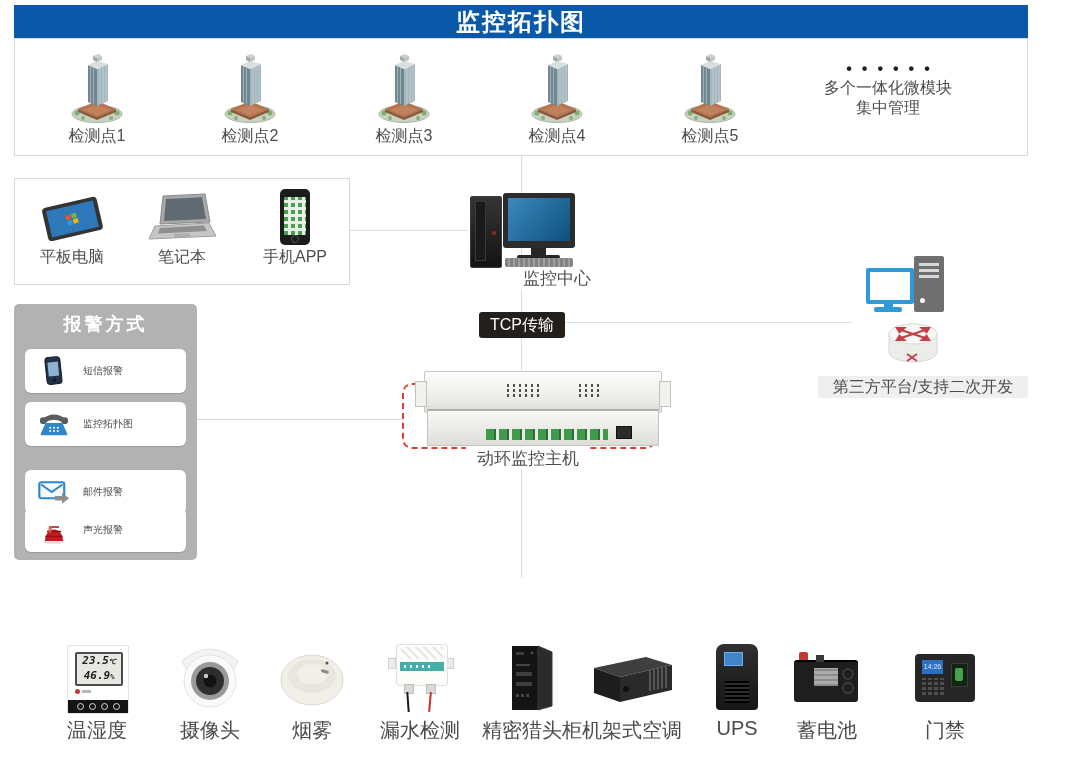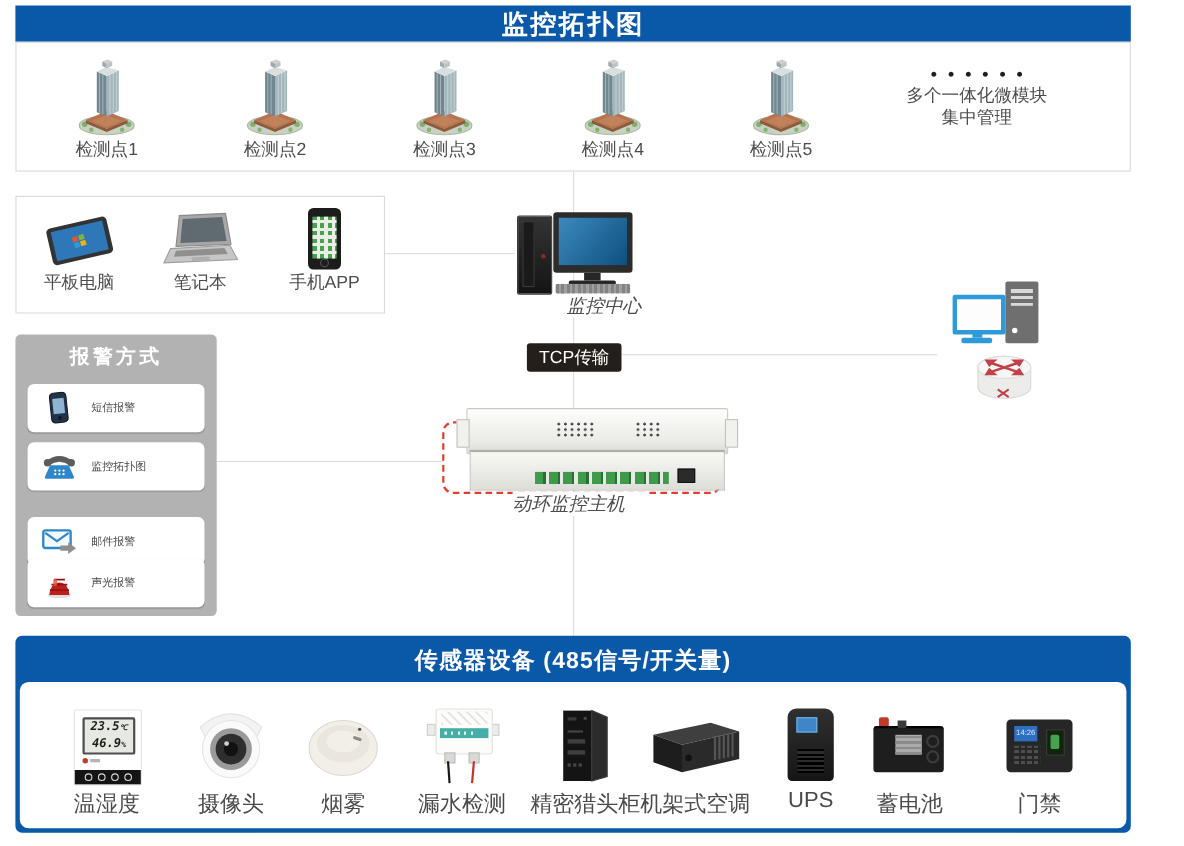--- a/index.html
+++ b/index.html
@@ -34,21 +34,21 @@
   .pc-tower{position:absolute;left:470px;top:196px;width:30px;height:70px;border-radius:2px;
     background:linear-gradient(#343434,#141414);border:1px solid #3c3c3c;}
   .pc-tower .panel{position:absolute;left:4px;top:4px;width:9px;height:58px;background:#1a1a1a;border:1px solid #3a3a3a;}
   .pc-tower .dot{position:absolute;right:5px;top:34px;width:4px;height:4px;background:#8c2b2b;border-radius:50%;}
   .pc-monitor{position:absolute;left:503px;top:193px;width:72px;height:55px;background:#2c2c2c;border-radius:3px;}
   .pc-screen{position:absolute;left:5px;top:5px;right:5px;bottom:7px;background:linear-gradient(130deg,#3c89bd,#0d507f);}
   .pc-stand{position:absolute;left:531px;top:248px;width:15px;height:7px;background:#262626;}
   .pc-base{position:absolute;left:517px;top:255px;width:43px;height:4px;background:#262626;border-radius:2px;}
   .pc-keyboard{position:absolute;left:505px;top:258px;width:68px;height:9px;background:#9f9f9f;border-radius:2px;
     background-image:repeating-linear-gradient(90deg,#838383 0 3px,rgba(0,0,0,0) 3px 5px);}
-  .floating-label{position:absolute;background:#fff;font-size:17px;color:#4d4d4d;text-align:left;font-style:italic;}
+  .floating-label{position:absolute;background:#fff;font-size:17px;color:#4d4d4d;text-align:center;}
 
   
   .tcp-badge{position:absolute;left:479px;top:312px;width:86px;height:26px;background:#241f1b;color:#fff;
     font-size:16px;border-radius:3px;display:flex;align-items:center;justify-content:center;}
 
   
   .host-dashed{position:absolute;left:402px;top:383px;width:250px;height:62px;border:2px dashed #e23d2e;border-radius:10px;}
   .srv-top{position:absolute;left:424px;top:371px;width:236px;height:40px;border-radius:2px;
     background:linear-gradient(#fdfdfc,#ebebe7 70%,#dbdbd6);border:1px solid #c9c9c3;}
   .srv-ear{position:absolute;top:9px;width:10px;height:24px;background:#f1f1ee;border:1px solid #c2c2bc;}
@@ -308,20 +308,21 @@
         <path d="M17,12 L41,20"></path>
           <polygon points="13,10 20,10 15.5,14"></polygon>
           <polygon points="45,22 38,22 42.5,18"></polygon>
         <path d="M41,12 L17,20"></path>
           <polygon points="45,10 38,10 42.5,14"></polygon>
           <polygon points="13,22 20,22 15.5,18"></polygon>
         <path d="M23,36 l10,7 M33,36 l-10,7" stroke-width="1.8"></path>
       </g>
     </svg>
   </div>
+  <div class="tp-label">第三方平台/支持二次开发</div>
 
   <div class="alarm-box">
     <div class="alarm-title">报警方式</div>
     <div class="alarm-card" style="top:45px;">
       <div class="alarm-ico">
         <svg width="20" height="30" viewBox="0 0 20 30">
             <g transform="rotate(-6 10 15)">
           <rect x="2" y="1" width="15" height="27" rx="3.5" fill="#223247" stroke="#101d2e"></rect>
           <rect x="4.3" y="6" width="10.4" height="14" fill="#8fb4d2"></rect>
           <circle cx="9.5" cy="24" r="1.7" fill="#0d1826"></circle>
@@ -365,24 +366,20 @@
           <ellipse cx="12" cy="25.5" rx="10.5" ry="2.3" fill="#dedede"></ellipse>
           <path d="M2.8,25 a9.2,11.5 0 0 1 18.4,0 z" fill="#bf1e1e"></path>
           <path d="M3.4,20.5 h17.2 M4.8,15.5 h14.4 M7,11 h10" stroke="#931313" stroke-width="1.6" fill="none"></path>
           <ellipse cx="8.2" cy="13.5" rx="1.8" ry="3.4" fill="#e25a52" opacity="0.85"></ellipse>
         </svg>
       </div>
       <span class="lbl">声光报警</span>
     </div>
   </div>
 
-  <div class="sensors-outer">
-    <div class="sensors-title">传感器设备 (485信号/开关量)</div>
-    <div class="sensors-panel"></div>
-  </div>
 
   <div class="th-dev">
     <div class="th-lcd">
       <div><span>23.5</span><span class="unit">℃</span></div>
       <div><span>46.9</span><span class="unit">%</span></div>
     </div>
     <div class="th-logo"></div>
     <div class="th-band">
         <i></i>
         <i></i>

